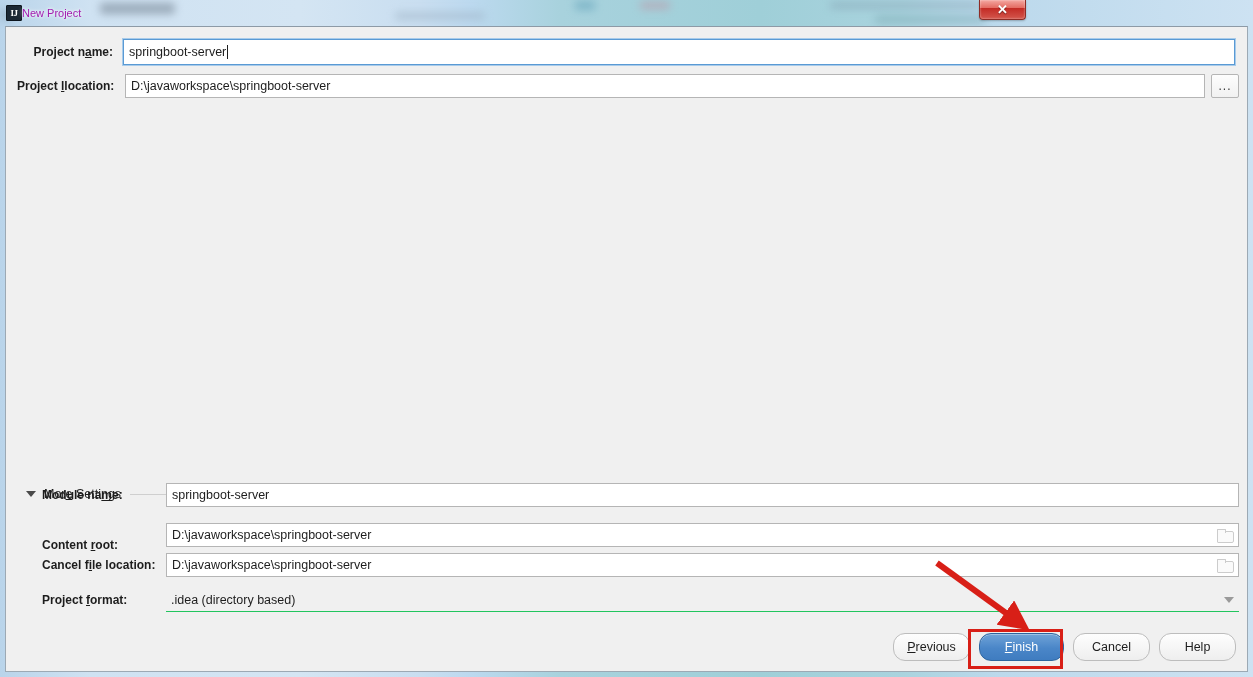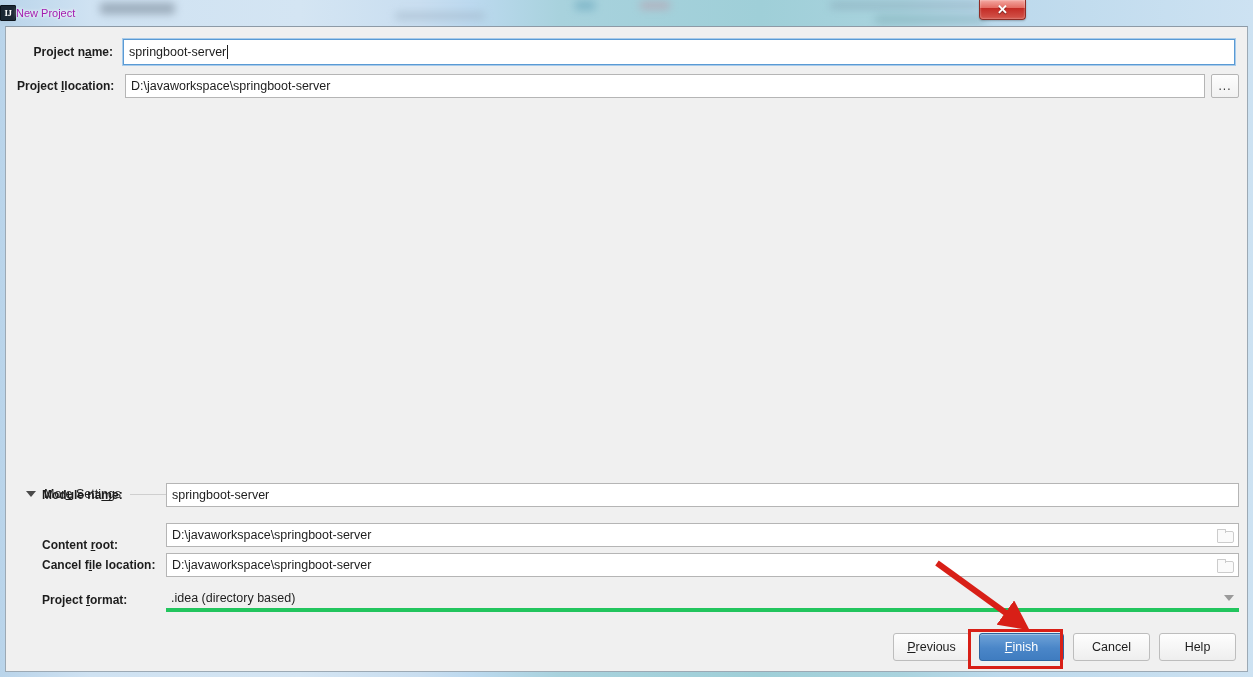--- a/index.html
+++ b/index.html
@@ -42,20 +42,21 @@
     position: absolute;
     left: 0; top: 0;
     width: 1253px; height: 677px;
   }
   #titlebar {
     position: absolute;
     left: 0; top: 0;
     width: 1030px; height: 26px;
     display: flex;
     align-items: center;
+    padding-left: 6px;
   }
   #app-icon {
     width: 16px; height: 16px;
     background: #1b2733;
     border: 1px solid #0d151d;
     border-radius: 1px;
     color: #ffffff;
     font-size: 9px;
     font-weight: bold;
     font-family: "Liberation Serif", serif;
@@ -232,21 +233,21 @@
     position: absolute;
     left: 0; bottom: 0;
     width: 1243px; height: 46px;
   }
   .dlg-button {
     position: absolute;
     top: 8px;
     height: 28px;
     background: linear-gradient(to bottom, #fefefe 0%, #f6f6f6 50%, #eeeeee 100%);
     border: 1px solid #bdbdbd;
-    border-radius: 3px;
+    border-radius: 12px;
     font-size: 12.5px;
     color: #1d1d1d;
     display: flex;
     align-items: center;
     justify-content: center;
     cursor: pointer;
     font-family: "Liberation Sans", sans-serif;
   }
   #finish-button {
     background: linear-gradient(to bottom, #6fa3d8 0%, #4a86c8 55%, #3f7cc0 100%);
@@ -337,21 +338,21 @@
     <div class="field-row" style="left:36px; top:526px; width:1197px;">
       <div class="field-label" style="width:118px; text-align:left;"><span>Cancel f</span><span class="mn">i</span><span>le location:</span></div>
       <div class="text-input" style="margin-left:6px; width:1073px;">
         <span>D:\javaworkspace\springboot-server</span>
         <span class="folder-icon"></span>
       </div>
     </div>
 
     <div class="field-row" style="left:36px; top:561px; width:1197px;">
       <div class="field-label" style="width:118px; text-align:left;"><span>Project </span><span class="mn">f</span><span>ormat:</span></div>
-      <div class="text-input" style="margin-left:6px; width:1073px; border-bottom:4px solid #22c55e; border-top:none; border-left:none; border-right:none; background:#f0f0f0;">
+      <div class="text-input" style="margin-left:6px; width:1073px; border-bottom:1px solid #22c55e; border-top:none; border-left:none; border-right:none; background:#f0f0f0;">
         <span>.idea (directory based)</span>
         <span id="project-format-arrow"></span>
       </div>
     </div>
 
     <div id="footer">
       <div class="dlg-button" style="left:887px; width:77px;">
           <span><span class="mn">P</span><span>revious</span></span>
         </div>
       <div class="dlg-button" id="finish-button" style="left:973px; width:85px;">

